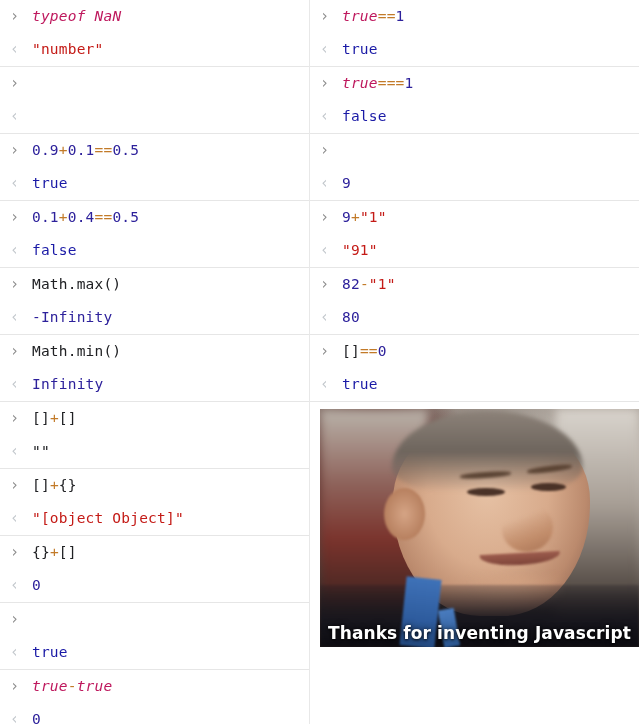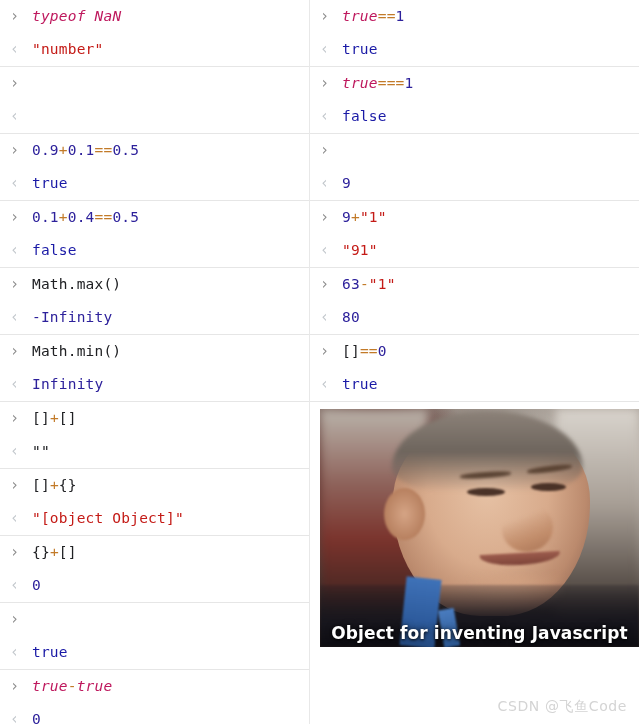--- a/index.html
+++ b/index.html
@@ -294,21 +294,21 @@
       </div>
       <div class="entry">
         <div class="line input"><span class="gutter in">›</span></div>
         <div class="line output"><span class="gutter out">‹</span><span class="code"><span class="tok-num">9</span></span></div>
       </div>
       <div class="entry">
         <div class="line input"><span class="gutter in">›</span><span class="code"><span class="tok-num">9</span><span class="tok-op">+</span><span class="tok-str">"1"</span></span></div>
         <div class="line output"><span class="gutter out">‹</span><span class="code"><span class="tok-str">"91"</span></span></div>
       </div>
       <div class="entry">
-        <div class="line input"><span class="gutter in">›</span><span class="code"><span class="tok-num">63</span><span class="tok-op">-</span><span class="tok-str">"1"</span></span></div>
+        <div class="line input"><span class="gutter in">›</span><span class="code"><span class="tok-num">82</span><span class="tok-op">-</span><span class="tok-str">"1"</span></span></div>
         <div class="line output"><span class="gutter out">‹</span><span class="code"><span class="tok-num">80</span></span></div>
       </div>
       <div class="entry">
         <div class="line input"><span class="gutter in">›</span><span class="code"><span class="tok-pl">[]</span><span class="tok-op">==</span><span class="tok-num">0</span></span></div>
         <div class="line output"><span class="gutter out">‹</span><span class="code"><span class="tok-bool">true</span></span></div>
       </div>
       <div class="photo-cell">
         <div class="photo">
           <div class="ph-bg"></div>
           <div class="ph-wall"></div>
@@ -319,19 +319,18 @@
           <div class="ph-brow-l"></div>
           <div class="ph-brow-r"></div>
           <div class="ph-eye-l"></div>
           <div class="ph-eye-r"></div>
           <div class="ph-nose"></div>
           <div class="ph-mouth"></div>
           <div class="ph-chin"></div>
           <div class="ph-body"></div>
           <div class="ph-lanyard"></div>
           <div class="ph-lanyard2"></div>
-          <div class="ph-caption">Object for inventing Javascript</div>
+          <div class="ph-caption">Thanks for inventing Javascript</div>
         </div>
       </div>
     </div>
 
-  <div class="watermark">CSDN @飞鱼Code</div>
 </div>
 
 </body></html>

